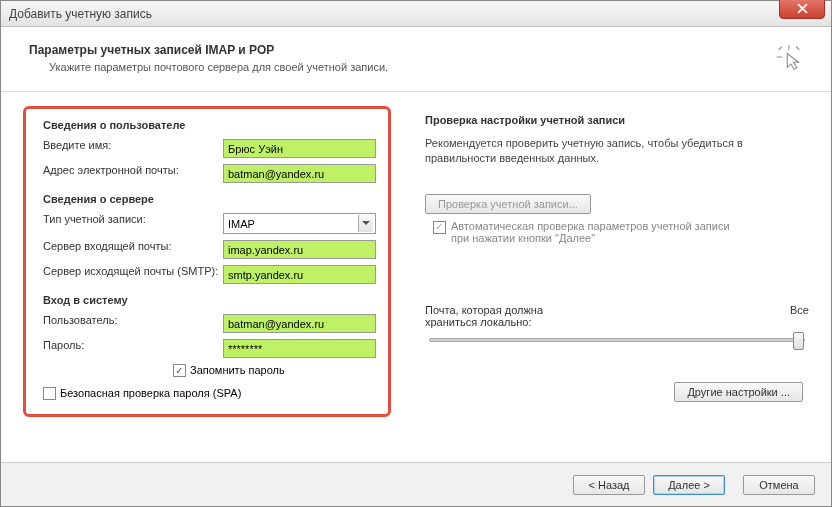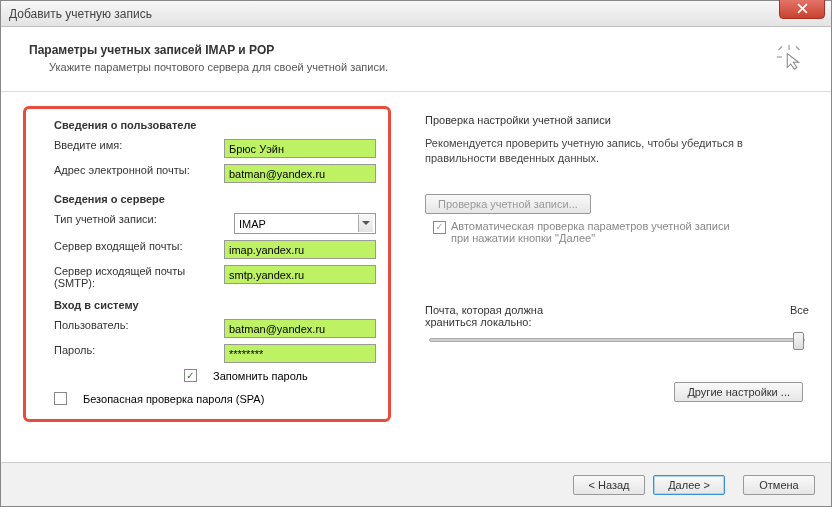--- a/index.html
+++ b/index.html
@@ -7,33 +7,33 @@
     .window { width: 832px; height: 507px; background: #fff; border: 1px solid #888; position: relative; }
     .titlebar { height: 26px; background: linear-gradient(to bottom, #f7f7f7, #e3e3e3); border-bottom: 1px solid #c0c0c0; display: flex; align-items: center; padding-left: 8px; position: relative; }
     .titlebar-title { color: #444; font-size: 12px; }
     .close-btn { position: absolute; right: 6px; top: -4px; width: 46px; height: 22px; background: linear-gradient(to bottom, #e67a6f, #c8412f); border: 1px solid #a53224; border-radius: 0 0 4px 4px; display: flex; align-items: center; justify-content: center; cursor: pointer; }
     .close-btn svg { width: 11px; height: 11px; }
     .header-area { padding: 16px 28px 18px 28px; border-bottom: 1px solid #ddd; display: flex; justify-content: space-between; align-items: flex-start; gap: 37px; }
     .header-text h1 { font-size: 12px; font-weight: bold; color: #333; margin-bottom: 4px; }
     .header-text p { font-size: 11px; color: #555; padding-left: 20px; }
     .header-icon svg { width: 28px; height: 28px; }
     .content { display: flex; padding: 14px 22px 10px 22px; gap: 34px; }
-    .left-col { width: 368px; border: 3px solid #e74c3c; border-radius: 6px; padding: 10px 12px 14px 28px; }
+    .left-col { width: 368px; border: 3px solid #e74c3c; border-radius: 6px; padding: 10px 12px 14px 17px; }
     .right-col { flex: 1; padding-top: 8px; }
     .section-title { font-weight: bold; color: #333; margin-bottom: 8px; font-size: 11px; }
     .form-row { display: flex; align-items: flex-start; margin-bottom: 6px; }
     .form-label { width: 180px; color: #333; }
     .form-input { flex: 1; height: 19px; border: 1px solid #999; padding: 1px 4px; background: #bef264; font-size: 11px; }
     .form-select { flex: 1; height: 21px; border: 1px solid #999; background: #fff; display: flex; align-items: center; justify-content: space-between; padding: 0 2px 0 4px; cursor: pointer; }
     .select-arrow { width: 15px; height: 17px; border-left: 1px solid #aaa; display: flex; align-items: center; justify-content: center; background: linear-gradient(to bottom,#f8f8f8,#e3e3e3); }
-    .check-row { display: flex; align-items: center; gap: 16px; margin-top: 6px; padding-left: 130px; }
+    .check-row { display: flex; gap: 4px; margin-top: 6px; padding-left: 130px; }
     .check-row-left { padding-left: 0; margin-top: 10px; }
     .checkbox { width: 13px; height: 13px; border: 1px solid #888; background: #fff; display: flex; align-items: center; justify-content: center; cursor: pointer; }
     .checkbox.checked::after { content: "✓"; font-size: 10px; color: #3a7a3a; line-height: 1; }
-    .right-title { font-weight: normal; color: #333; margin-bottom: 10px; font-size: 11px; }
+    .right-title { font-weight: bold; color: #333; margin-bottom: 10px; font-size: 11px; }
     .right-desc { color: #444; font-size: 11px; line-height: 1.35; margin-bottom: 28px; }
     .btn { border: 1px solid #999; background: linear-gradient(to bottom,#f9f9f9,#e6e6e6); padding: 3px 12px; cursor: pointer; color: #333; font-size: 11px; border-radius: 2px; }
     .btn:disabled, .btn.disabled { color: #999; cursor: default; }
     .auto-check-row { display: flex; align-items: flex-start; gap: 5px; margin-top: 6px; color: #888; padding-left: 8px; }
     .auto-check-row .checkbox { margin-top: 1px; }
     .auto-check-row .checkbox.checked::after { color: #aaa; }
     .slider-section { margin-top: 60px; }
     .slider-labels { display: flex; justify-content: space-between; color: #333; margin-bottom: 10px; }
     .slider-track { position: relative; height: 4px; background: #d0d0d0; border: 1px solid #aaa; border-radius: 2px; margin: 0 4px; }
     .slider-thumb { position: absolute; right: 0; top: -7px; width: 11px; height: 18px; background: linear-gradient(to bottom,#f7f7f7,#ddd); border: 1px solid #888; border-radius: 2px; cursor: pointer; }

